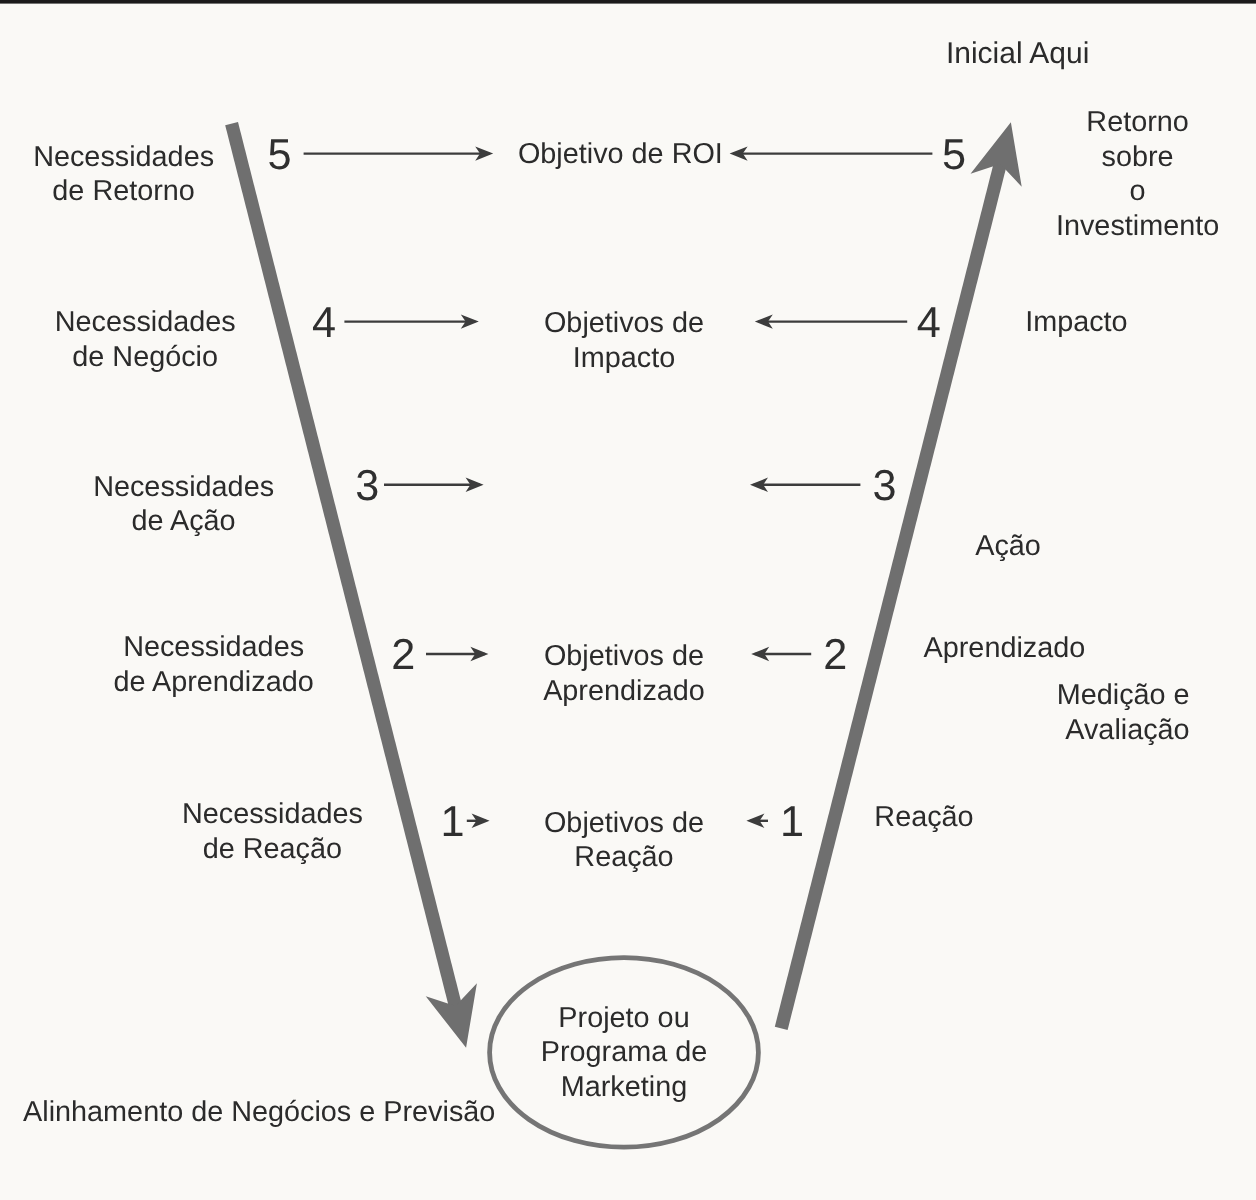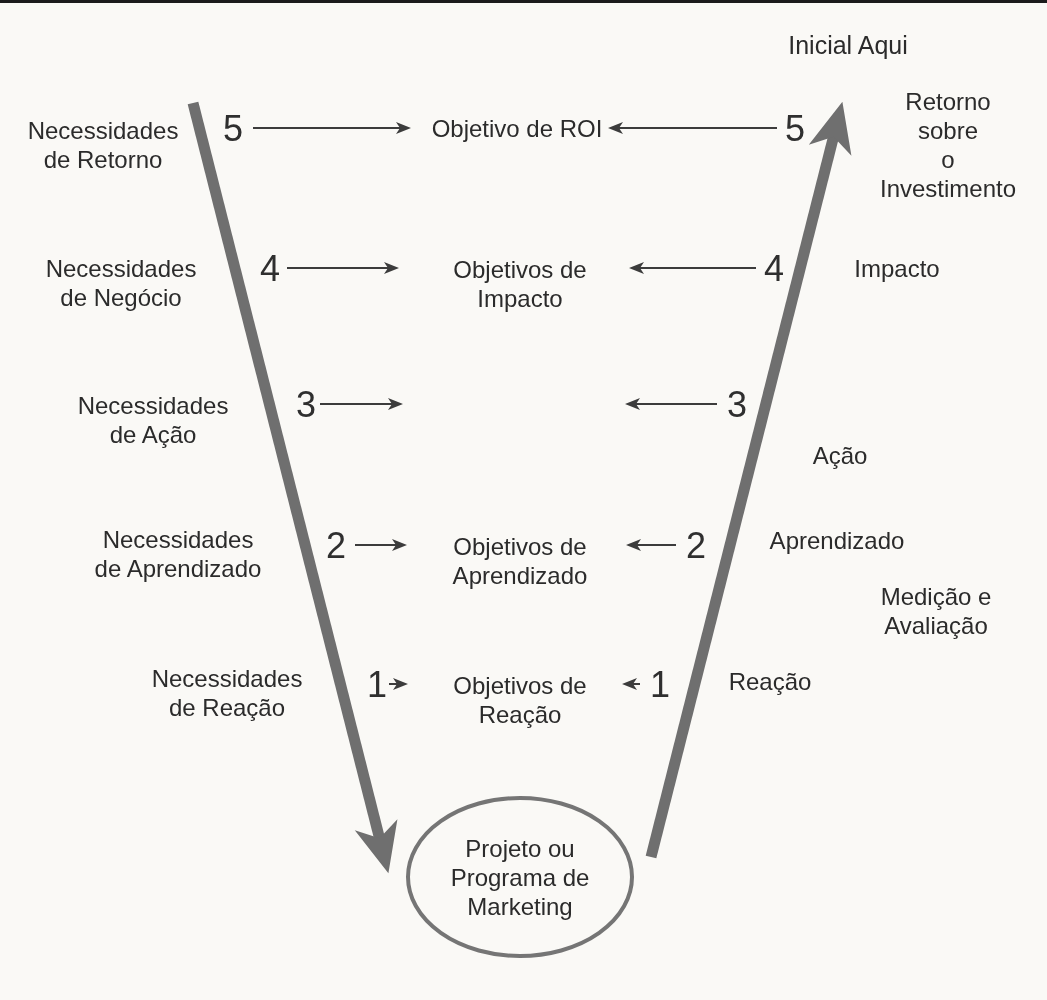--- a/index.html
+++ b/index.html
@@ -99,20 +99,21 @@
   <div class="pos" style="left:837px; top:540px;">Aprendizado</div>
 
   <div class="pos" style="left:227px; top:693px;">Necessidades
 de Reação</div>
   <div class="pos num" style="left:377px; top:684px;">1</div>
   <div class="pos" style="left:520px; top:700px;">Objetivos de
 Reação</div>
   <div class="pos num" style="left:660px; top:684px;">1</div>
   <div class="pos" style="left:770px; top:681px;">Reação</div>
 
-  <div class="pos" style="left:936px; top:611px;">Medição e
+  <div class="pos" style="left:936px; top:594px;text-align:right;">Medição e
 Avaliação</div>
 
   <div class="pos ellipse-text" style="left:520px; top:877px;text-align:center;">Projeto ou
 Programa de
 Marketing</div>
 
+  <div class="pos caption" style="left:216px; top:927px;">Alinhamento de Negócios e Previsão</div>
 </div>
 
 </body></html>

